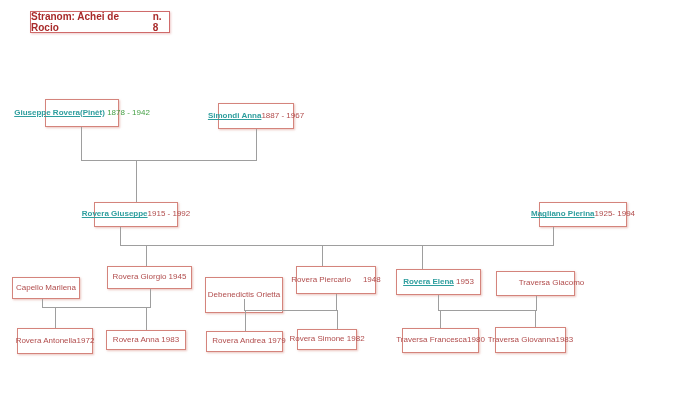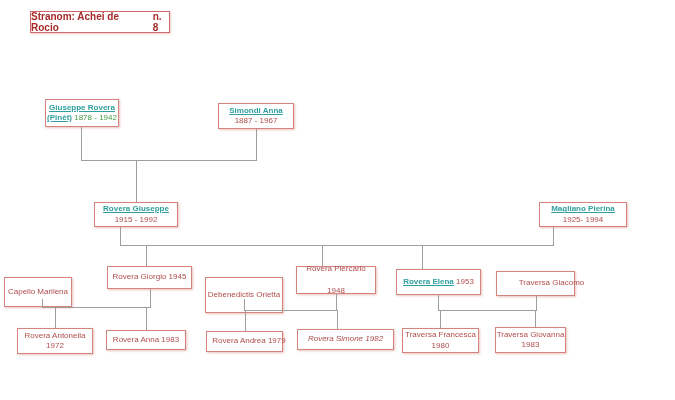--- a/index.html
+++ b/index.html
@@ -10,21 +10,21 @@
   .title-box{
     position:absolute;left:30px;top:11px;width:140px;height:22px;box-sizing:border-box;
     border:1px solid #cf6a6a;background:#fff;display:flex;align-items:center;justify-content:center;
     gap:9px;font-weight:bold;font-size:10px;color:#a82a2a;
     box-shadow:1px 1px 2px rgba(207,106,106,.35);
   }
   .box{
     position:absolute;box-sizing:border-box;border:1px solid #d4847c;background:#fff;
     box-shadow:1px 1px 2px rgba(216,148,138,.55);
     color:#b14c4c;font-size:8px;line-height:1.3;
-    display:flex;flex-direction:column;align-items:center;justify-content:center;
+    display:flex;flex-direction:row;align-items:center;justify-content:center;
     text-align:right;padding:1px 2px;
   }
   .ln{display:block;white-space:nowrap;}
   a.plink{color:#2e9e9e;text-decoration:underline;font-weight:bold;cursor:pointer;}
   .green{color:#46a046;}
   .vl,.hl{position:absolute;background:#9e9e9e;}
   .vl{width:1px;}
   .hl{height:1px;}
 </style>
 </head>
@@ -50,21 +50,21 @@
   <div class="box" style="left:94px;top:202px;width:84px;height:25px;">
     <span class="ln"><a class="plink">Rovera Giuseppe</a></span>
     <span class="ln">1915 - 1992</span>
   </div>
 
   <div class="box" style="left:539px;top:202px;width:88px;height:25px;">
     <span class="ln"><a class="plink">Magliano Pierina</a></span>
     <span class="ln">1925- 1994</span>
   </div>
 
-  <div class="box" style="left:4px;top:277px;width:68px;height:30px;">
+  <div class="box" style="left:12px;top:277px;width:68px;height:22px;">
     <span class="ln">Capello Marilena</span>
   </div>
 
   <div class="box" style="left:107px;top:266px;width:85px;height:23px;">
     <span class="ln">Rovera Giorgio 1945</span>
   </div>
 
   <div class="box" style="left:205px;top:277px;width:78px;height:36px;">
     <span class="ln">Debenedictis Orietta</span>
   </div>
@@ -88,21 +88,21 @@
   </div>
 
   <div class="box" style="left:106px;top:330px;width:80px;height:20px;">
     <span class="ln">Rovera Anna 1983</span>
   </div>
 
   <div class="box" style="left:206px;top:331px;width:77px;height:21px;padding-left:11px;">
     <span class="ln">Rovera Andrea 1979</span>
   </div>
 
-  <div class="box" style="left:297px;top:329px;width:97px;height:21px;font-style:italic;">
+  <div class="box" style="left:297px;top:329px;width:60px;height:21px;">
     <span class="ln">Rovera Simone 1982</span>
   </div>
 
   <div class="box" style="left:402px;top:328px;width:77px;height:25px;">
     <span class="ln">Traversa Francesca</span>
     <span class="ln">1980</span>
   </div>
 
   <div class="box" style="left:495px;top:327px;width:71px;height:26px;">
     <span class="ln">Traversa Giovanna</span>

